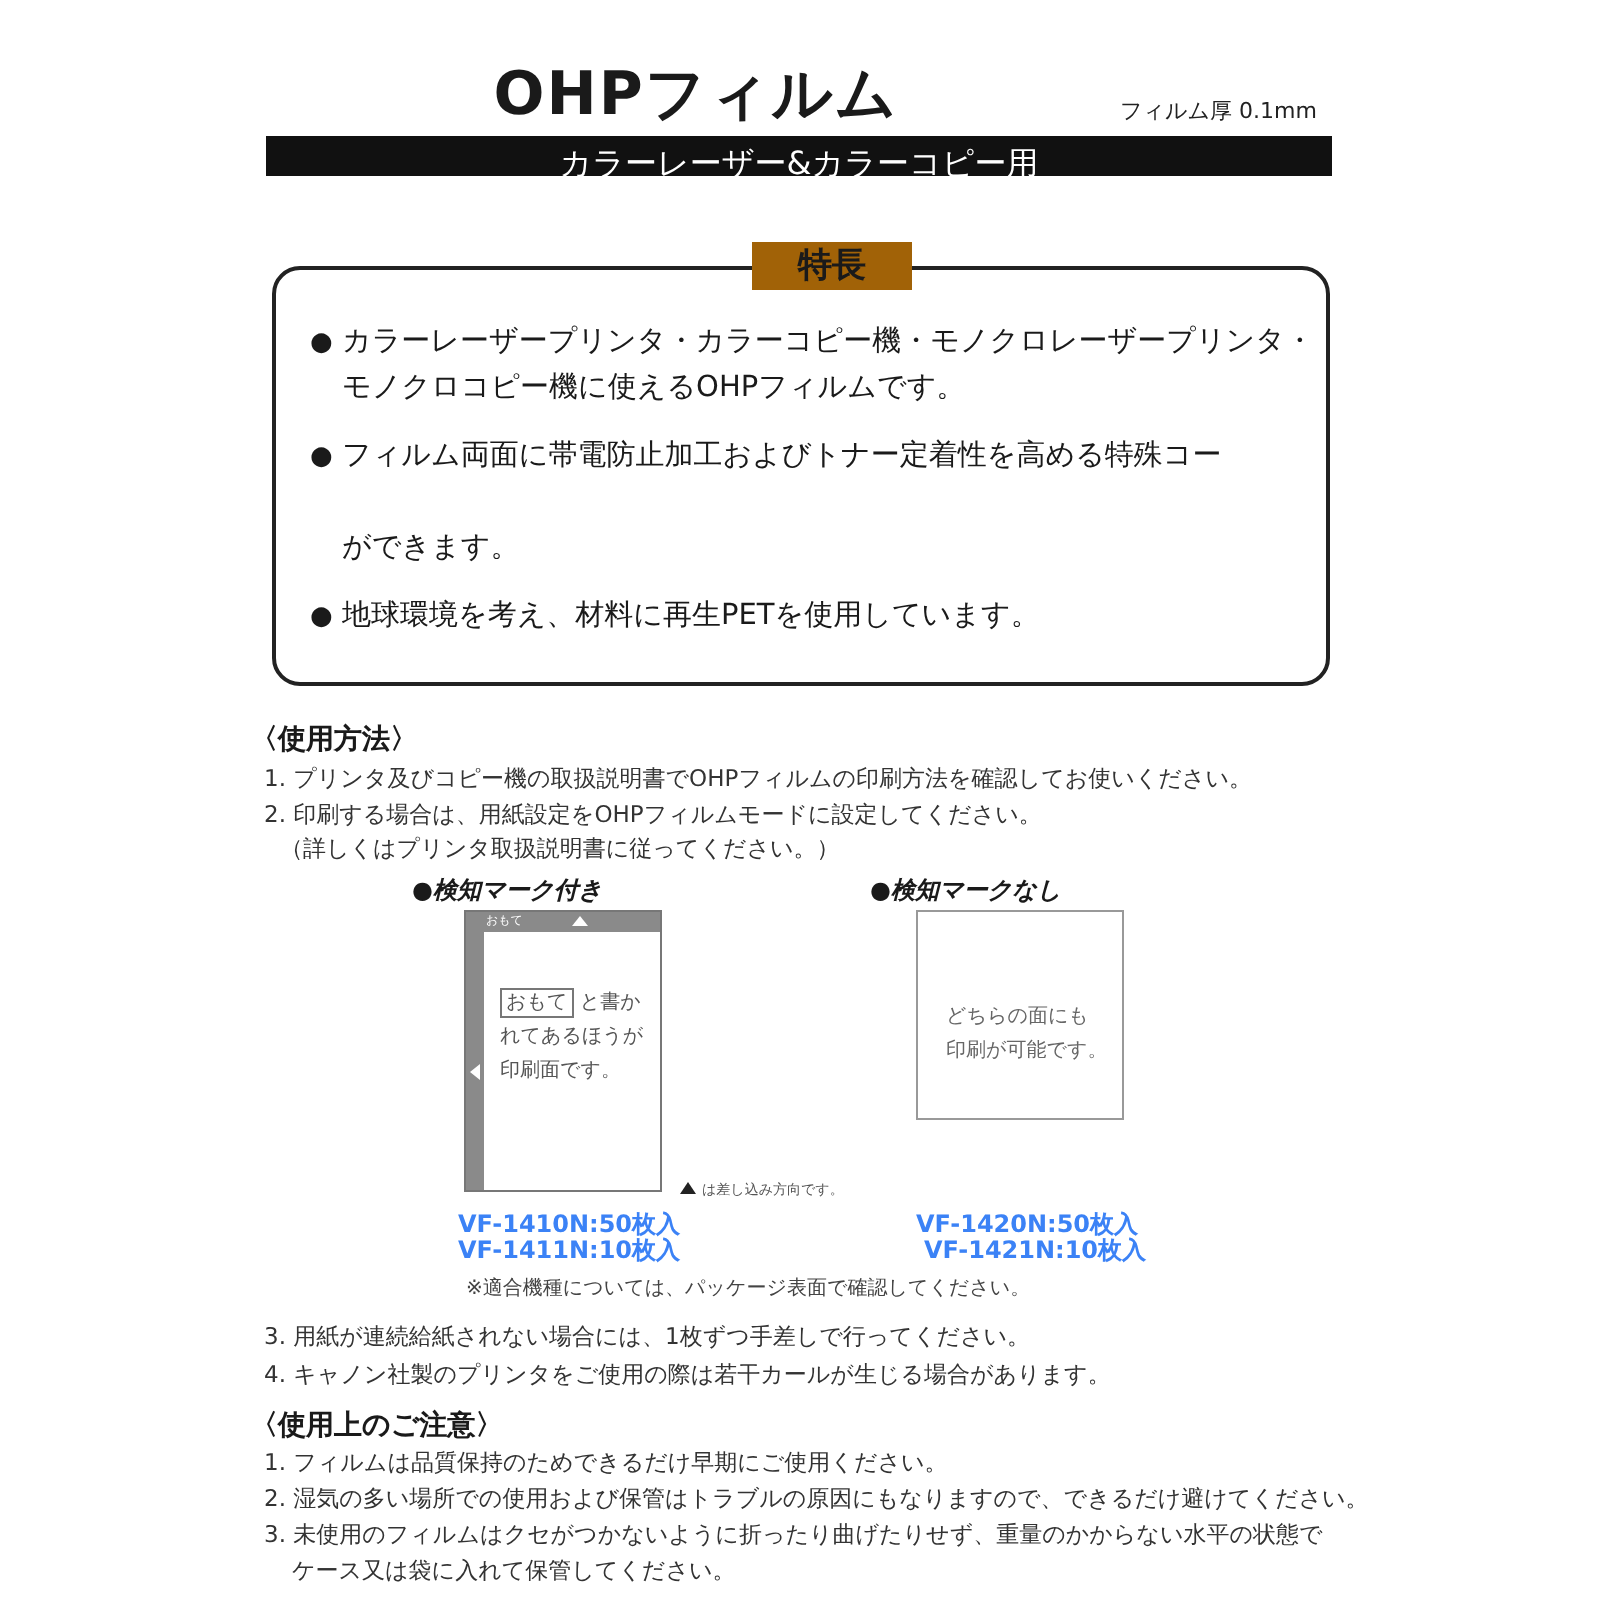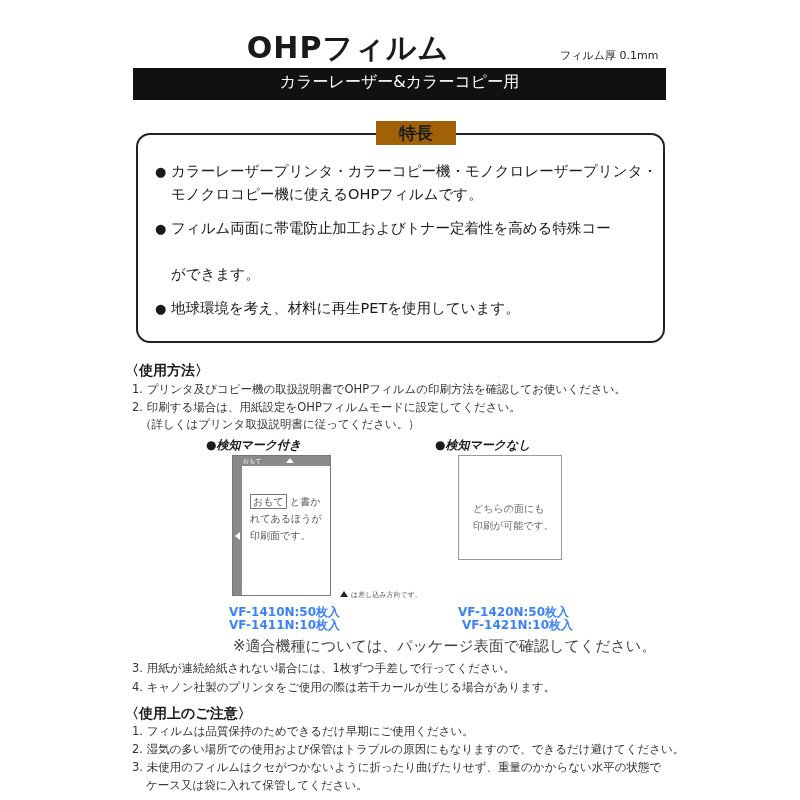--- a/index.html
+++ b/index.html
@@ -2,21 +2,21 @@
 <html><head>
 <meta charset="utf-8">
 <style>
   * { box-sizing: border-box; margin: 0; padding: 0; }
   html, body { width: 800px; height: 800px; background: #ffffff; overflow: hidden; }
   body { position: relative; font-family: "DejaVu Sans", sans-serif; color: #1a1a1a; }
 
   .title { position: absolute; left: 0; top: 30px; width: 696px; text-align: center;
     font-size: 30px; font-weight: bold; letter-spacing: 1px; line-height: 36px; }
   .thickness { position: absolute; left: 560px; top: 48px; font-size: 11px; color: #222; }
-  .banner { position: absolute; left: 133px; top: 68px; width: 533px; height: 32px;
+  .banner { position: absolute; left: 133px; top: 68px; width: 533px; height: 20px;
     background: #111; color: #fff; text-align: center; font-size: 16px; line-height: 28px; }
 
   .feature-box { position: absolute; left: 136px; top: 133px; width: 529px; height: 210px;
     border: 2px solid #222; border-radius: 14px; }
   .feature-title { position: absolute; left: 376px; top: 121px; width: 80px; text-align: center;
     background: #a16207; font-size: 17px; font-weight: bold; line-height: 24px; }
   .feature-item { position: absolute; left: 155px; font-size: 14.5px; line-height: 23px; color: #1a1a1a; }
   .feature-item .bullet { display: inline-block; width: 16px; font-size: 13px; }
   .feature-item .txt { display: inline-block; vertical-align: top; }
 
@@ -30,21 +30,21 @@
   .sheet-marked .topbar { position: absolute; left: 0; top: 0; width: 100%; height: 10px; background: #8a8a8a; }
   .sheet-marked .mark { position: absolute; left: 10px; top: 1px; font-size: 6px; color: #fff; line-height: 8px; }
   .arrow-up { position: absolute; width: 0; height: 0; border-left: 4px solid transparent; border-right: 4px solid transparent; border-bottom: 5px solid #fff; }
   .arrow-left { position: absolute; width: 0; height: 0; border-top: 4px solid transparent; border-bottom: 4px solid transparent; border-right: 5px solid #fff; }
   .sheet-text { position: absolute; font-size: 10px; line-height: 17px; color: #555; white-space: nowrap; }
   .omote-box { display: inline-block; border: 1px solid #777; padding: 0 2px; line-height: 13px; }
   .sheet-plain { left: 458px; top: 455px; width: 104px; height: 105px; border-color: #999; }
   .insert-note { position: absolute; left: 340px; top: 590px; font-size: 7px; color: #555; white-space: nowrap; }
   .insert-note .dark-arrow { display: inline-block; width: 0; height: 0; border-left: 4px solid transparent; border-right: 4px solid transparent; border-bottom: 6px solid #222; margin-right: 3px; vertical-align: 0; }
   .model { position: absolute; font-size: 12px; font-weight: bold; line-height: 13px; color: #3b82f6; white-space: nowrap; }
-  .compat { position: absolute; left: 233px; top: 637px; font-size: 15px; color: #444; white-space: nowrap; }
+  .compat { position: absolute; left: 233px; top: 637px; font-size: 10px; color: #444; white-space: nowrap; }
 </style>
 </head>
 <body>
 
 <div class="title">OHPフィルム</div>
 <div class="thickness">フィルム厚 0.1mm</div>
 <div class="banner">カラーレーザー&amp;カラーコピー用</div>
 
 <div class="feature-box"></div>
 <div class="feature-title">特長</div>

